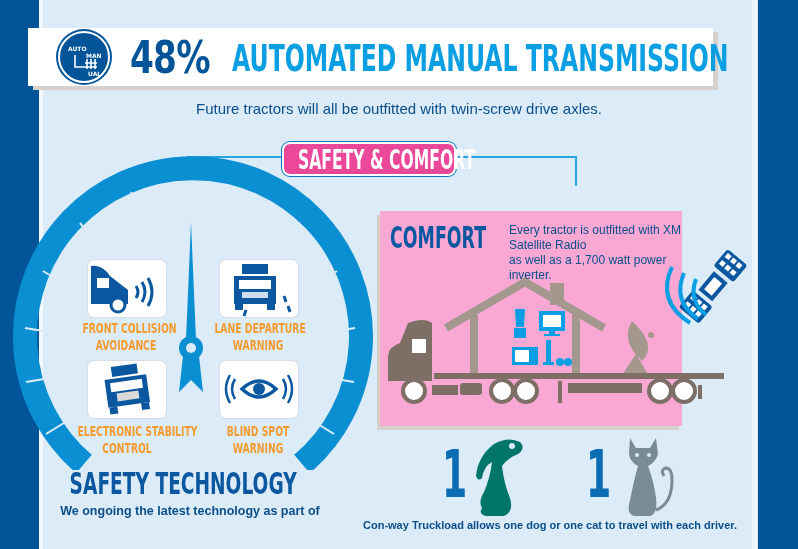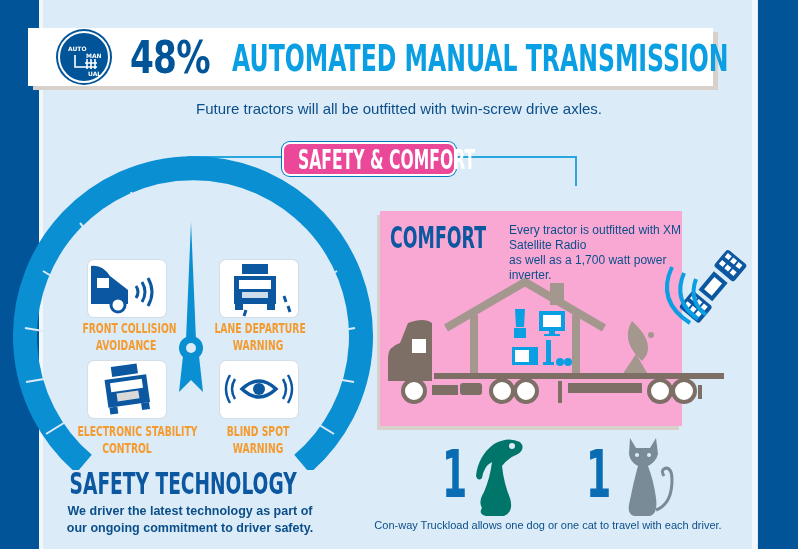--- a/index.html
+++ b/index.html
@@ -103,21 +103,21 @@
 
   
   .pets { position: absolute; left: 370px; top: 430px; width: 380px; height: 90px; }
   .pet-num {
     position: absolute; font-family: "DejaVu Sans", sans-serif; font-weight: bold;
     font-size: 66px; color: #0a6db4; line-height: 70px;
     transform: scaleX(0.55); transform-origin: left center;
   }
   .pets-caption {
     position: absolute; left: 363px; width: 370px; top: 519px; text-align: center;
-    font-size: 11px; color: #0b4f8a; font-weight: normal; white-space: nowrap;
+    font-size: 11px; color: #0b4f8a; font-weight: bold; white-space: nowrap;
   }
 </style>
 </head>
 <body>
 
 <div class="side-band side-left"></div>
 <div class="side-left-edge"></div>
 <div class="side-band side-right"></div>
 <div class="side-right-edge"></div>
 
@@ -223,22 +223,21 @@
     <path d="M15 18 q-6 10 0 20 M10 14 q-8 14 0 28 M63 18 q6 10 0 20 M68 14 q8 14 0 28" stroke="#0b57a0" stroke-width="2.5" fill="none"></path>
   </svg>
 </div>
 <div class="tile-label" style="left:192px; top:423px; width:132px;">
   <div>BLIND SPOT</div>
   <div>WARNING</div>
 </div>
 
 <div class="st-title"><span>SAFETY TECHNOLOGY</span></div>
 <div class="st-desc">
-  <div>We driver the latest technology as part of</div>
-  <div>our ongoing commitment to driver safety.</div>
+  <div>We ongoing the latest technology as part of</div>
 </div>
 
 <div class="comfort-card">
   <svg class="comfort-art" width="370" height="215" viewBox="0 0 370 215">
 
     <g>
       <path d="M66 117 L145 71 L224 117" fill="none" stroke="#a3978e" stroke-width="8"></path>
       <rect x="170" y="72" width="14" height="22" fill="#a3978e"></rect>
       <path d="M94 104 V167 M196 104 V167" stroke="#a3978e" stroke-width="8"></path>
     </g>

